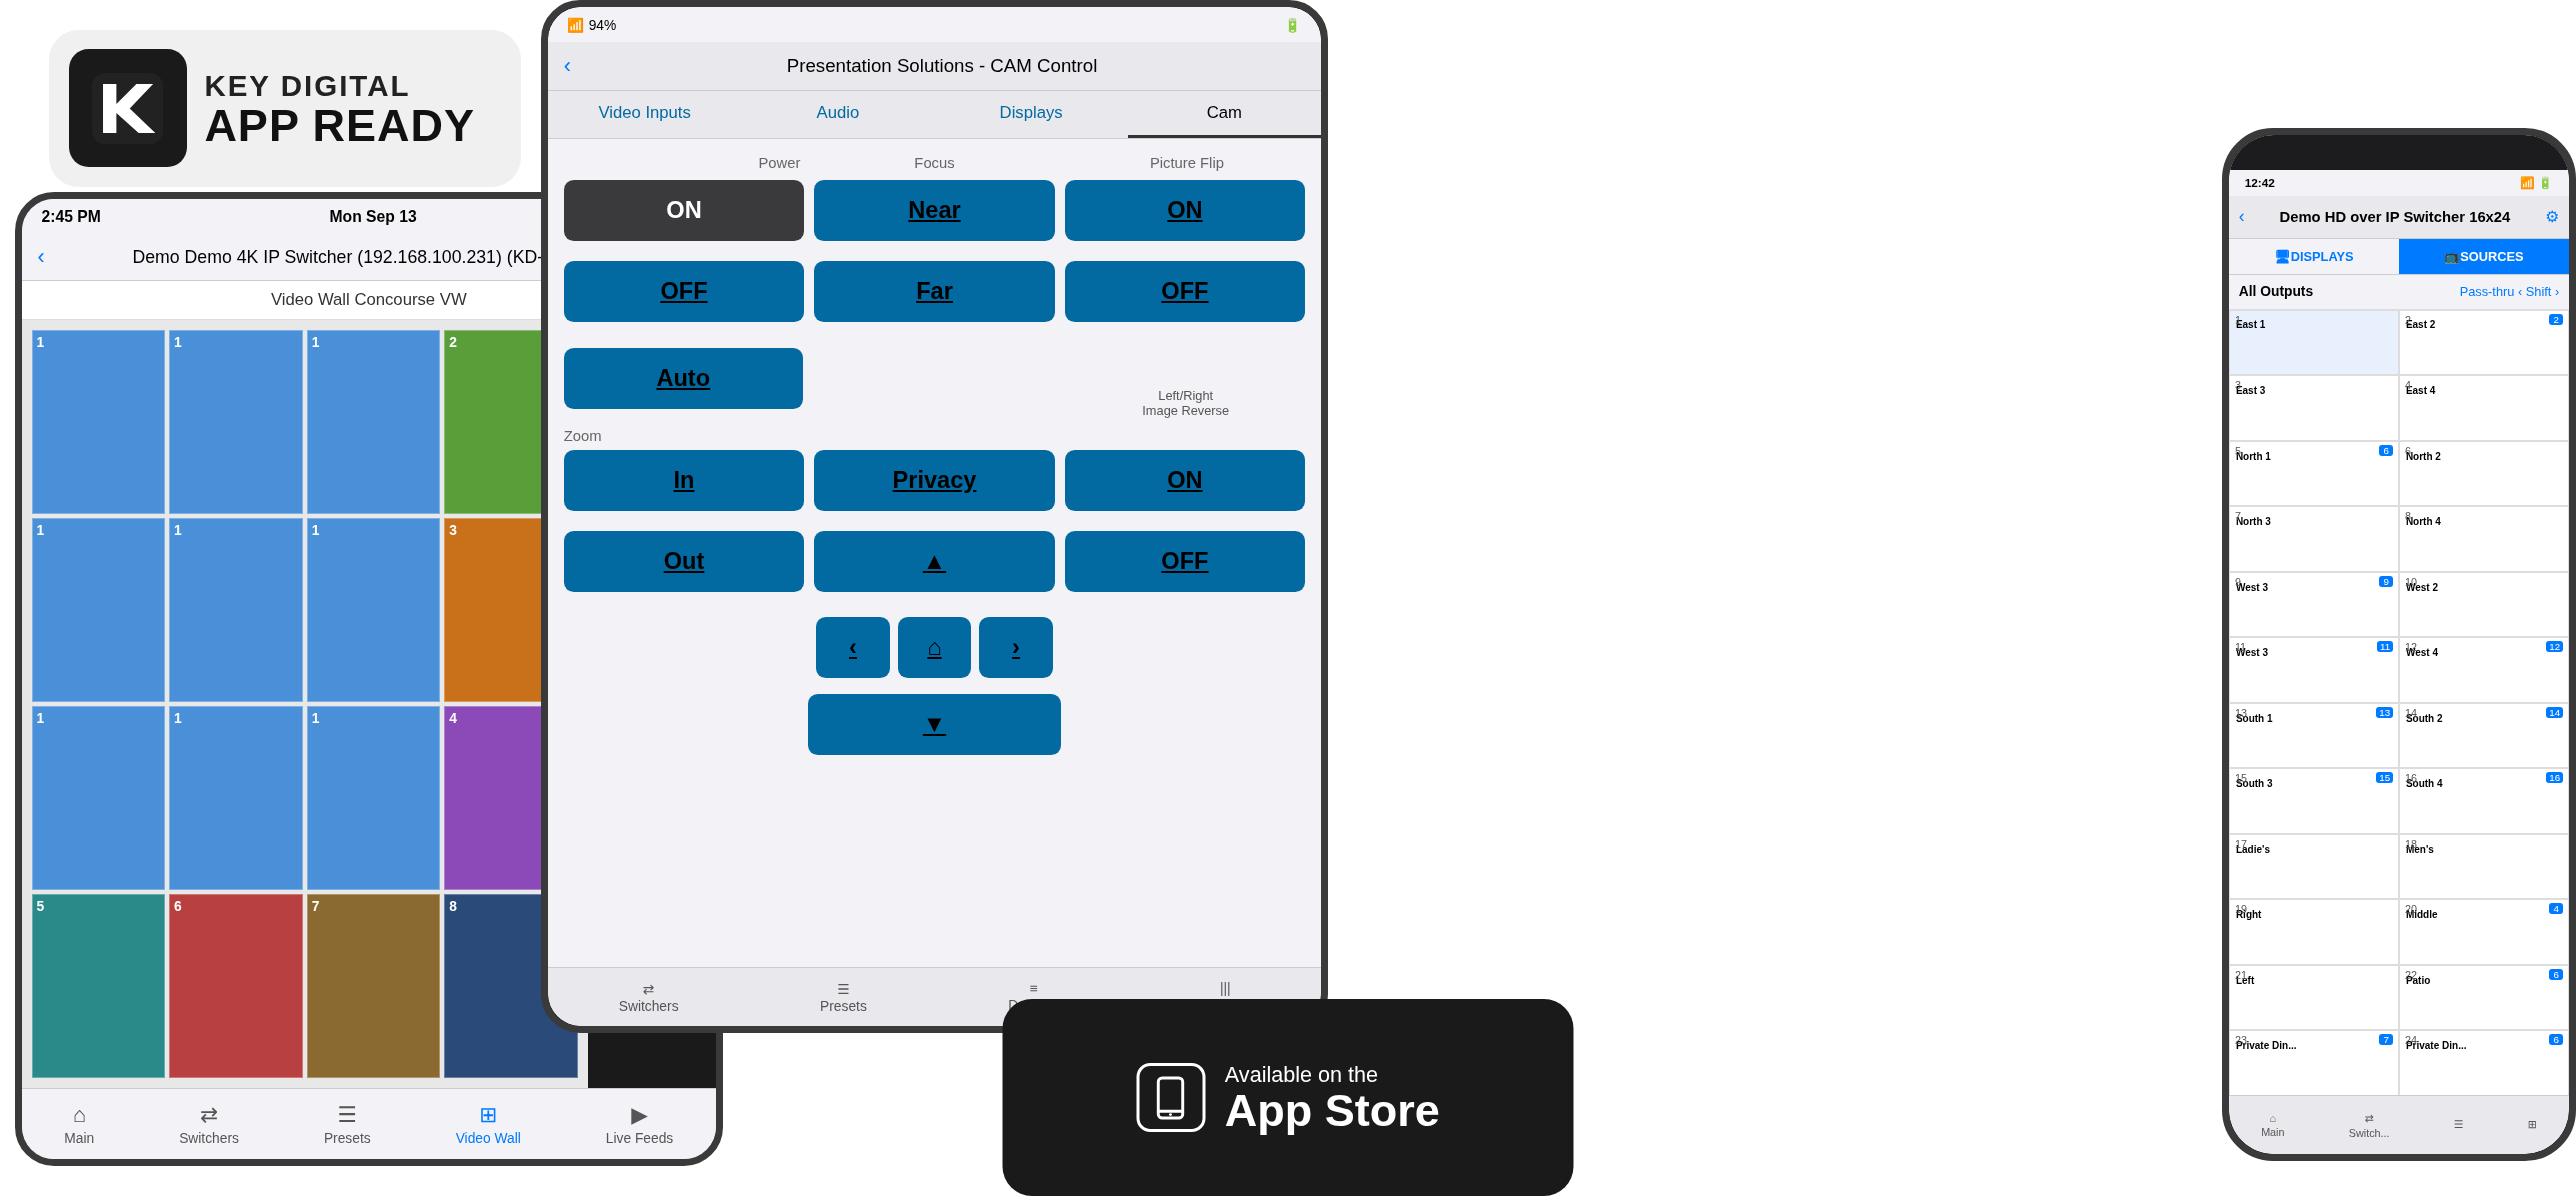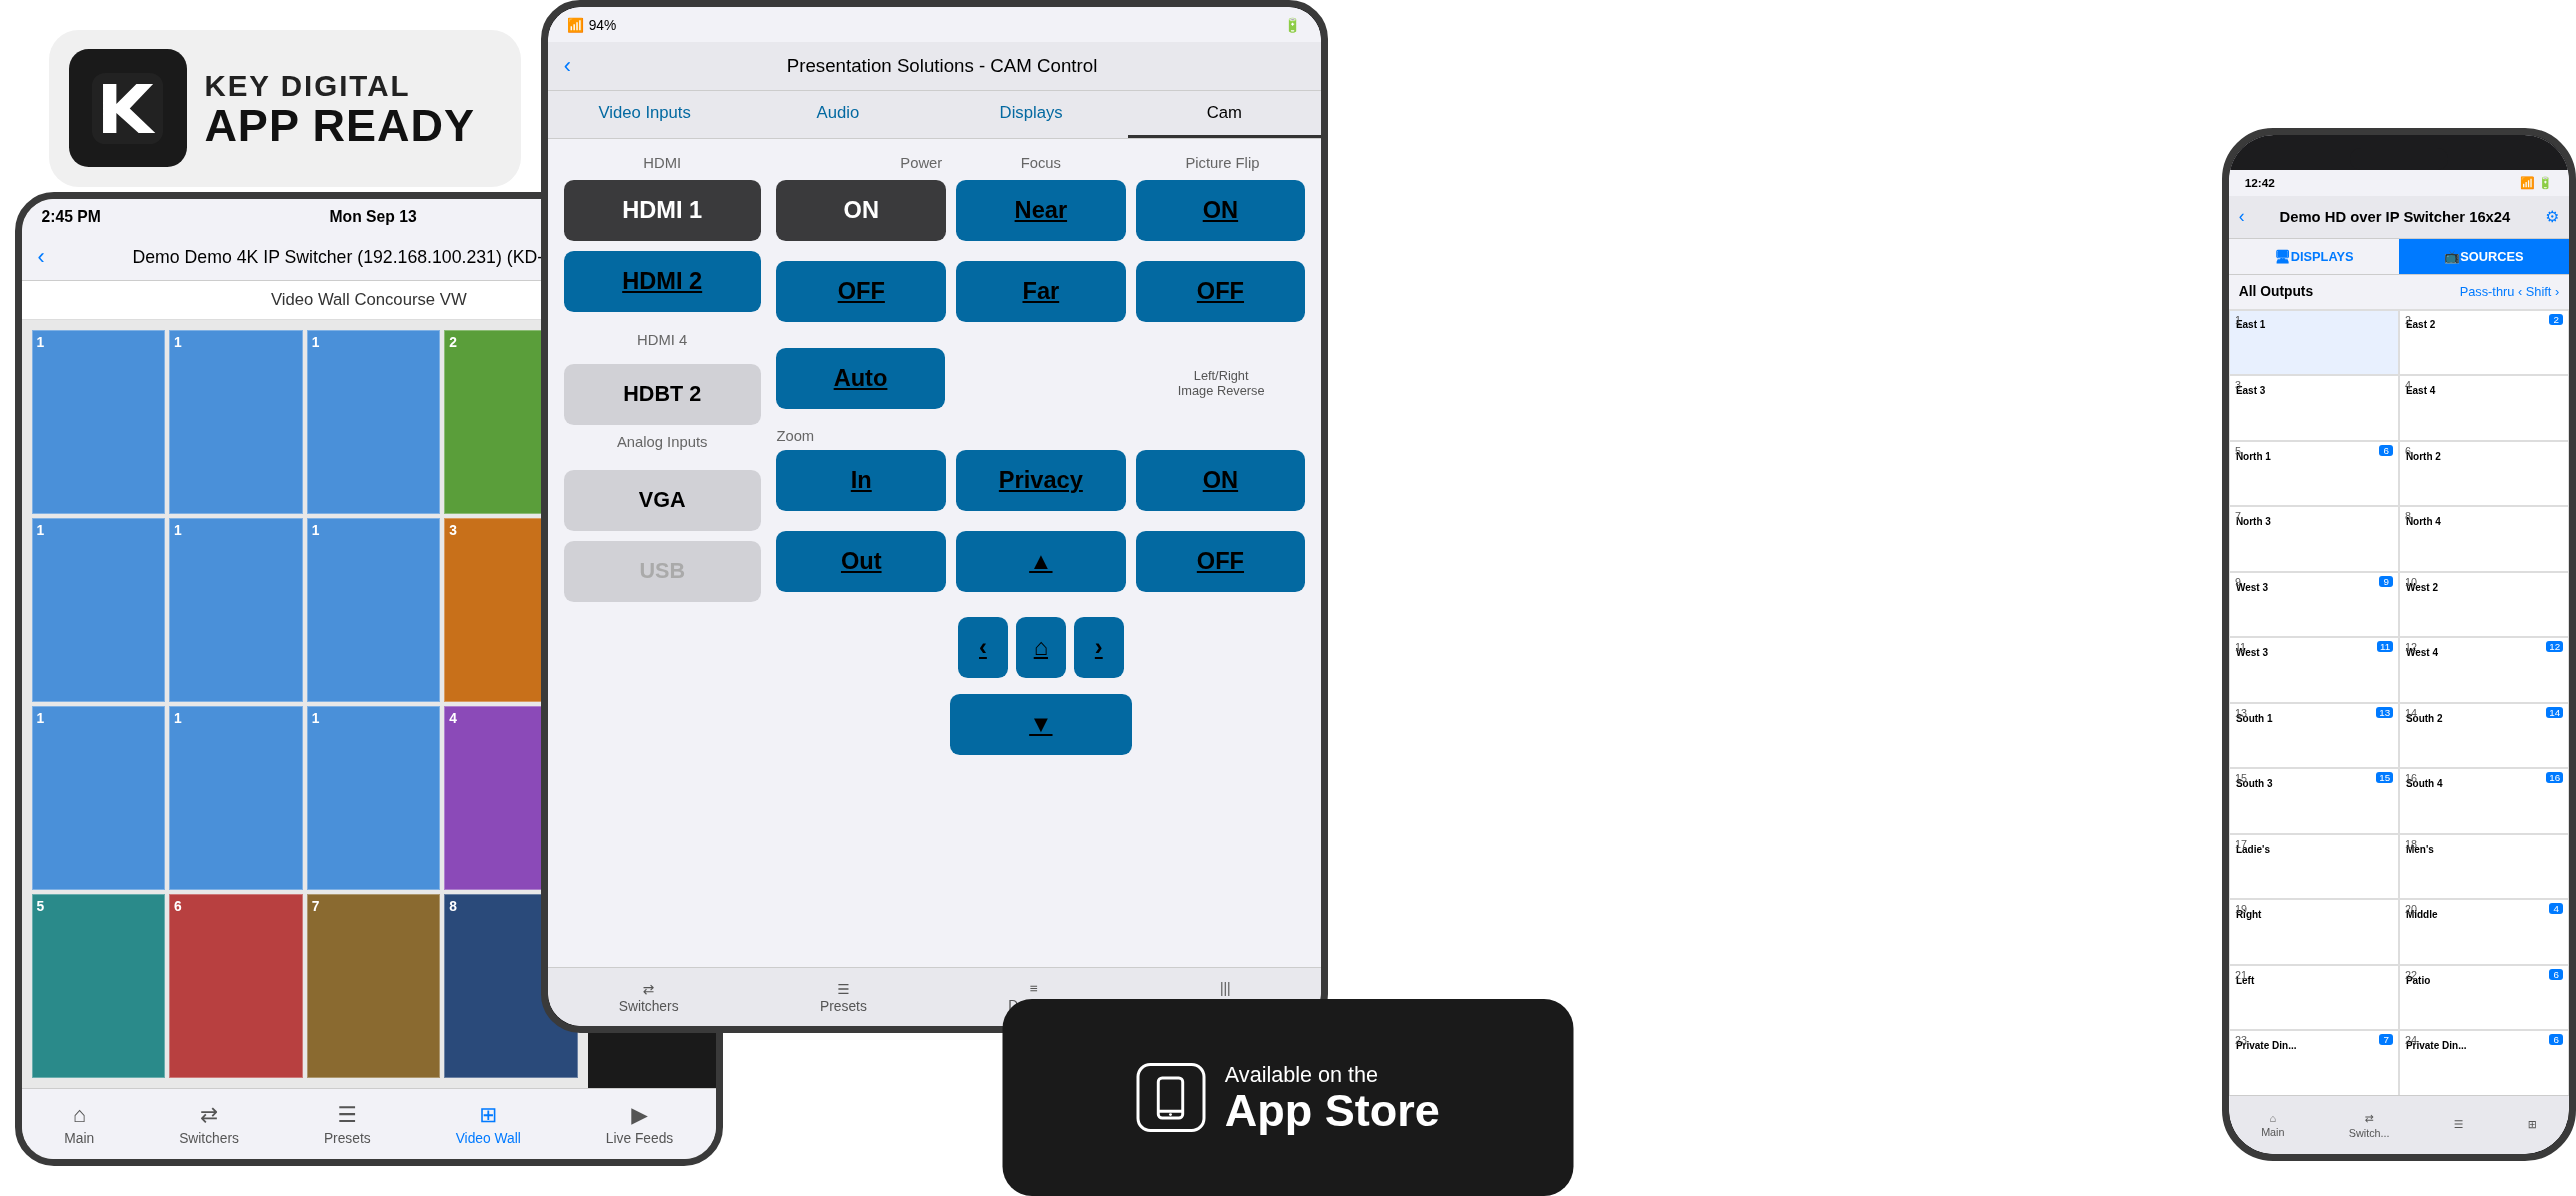--- a/index.html
+++ b/index.html
@@ -705,52 +705,40 @@
       <span class="title">Presentation Solutions - CAM Control</span>
     </div>
     <div class="tablet2-tabs">
       <div class="t2-tab">Video Inputs</div>
       <div class="t2-tab">Audio</div>
       <div class="t2-tab">Displays</div>
       <div class="t2-tab active">Cam</div>
     </div>
     <div class="tablet2-body">
 
-      <div class="cam-section" style="max-width:197px;">
-        <div class="cam-section-title">HDMI</div>
-        <button class="cam-btn dark">HDMI 1</button>
-        <button class="cam-btn light">HDMI 2</button>
-        <div class="cam-section-title" style="margin-top:9.8px;">HDMI 4</div>
-        <div class="hdbt-section">
-          <div class="hdbt-btn">HDBT 2</div>
-          <div class="cam-section-title">Analog Inputs</div>
-          <div class="hdbt-btn">VGA</div>
-          <div class="hdbt-btn" style="color:#aaa;">USB</div>
-        </div>
-      </div>
 
       <div class="cam-controls-right">
 
         <div style="display:flex; gap:15.7px; margin-bottom:9.8px;">
           <div style="flex:1; text-align:right; font-size:14.8px; color:#666;">Power</div>
           <div style="flex:1; text-align:center; font-size:14.8px; color:#666;">Focus</div>
           <div style="flex:1; text-align:center; font-size:14.8px; color:#666;">Picture Flip</div>
         </div>
         <div class="cam-row-3">
           <button class="cam-btn dark">ON</button>
           <button class="cam-btn light">Near</button>
           <button class="cam-btn light">ON</button>
         </div>
         <div class="cam-row-3">
           <button class="cam-btn light">OFF</button>
           <button class="cam-btn light">Far</button>
           <button class="cam-btn light">OFF</button>
         </div>
 
-        <div style="display:flex; gap:12px; margin-top:5.9px; align-items:center;">
+        <div style="display:flex; gap:12px; margin-top:5.9px; align-items:flex-end;">
           <button class="cam-btn light" style="flex:1;">Auto</button>
           <div style="flex:1;"></div>
           <div style="flex:1; text-align:center; font-size:12.8px; color:#555; line-height:1.2;">Left/Right<br>Image Reverse</div>
         </div>
 
         <div style="font-size:14.8px; color:#666; margin:9.8px 0 5.9px 0;">Zoom</div>
         <div class="cam-row-3">
           <button class="cam-btn light">In</button>
           <button class="cam-btn light">Privacy</button>
           <button class="cam-btn light">ON</button>

